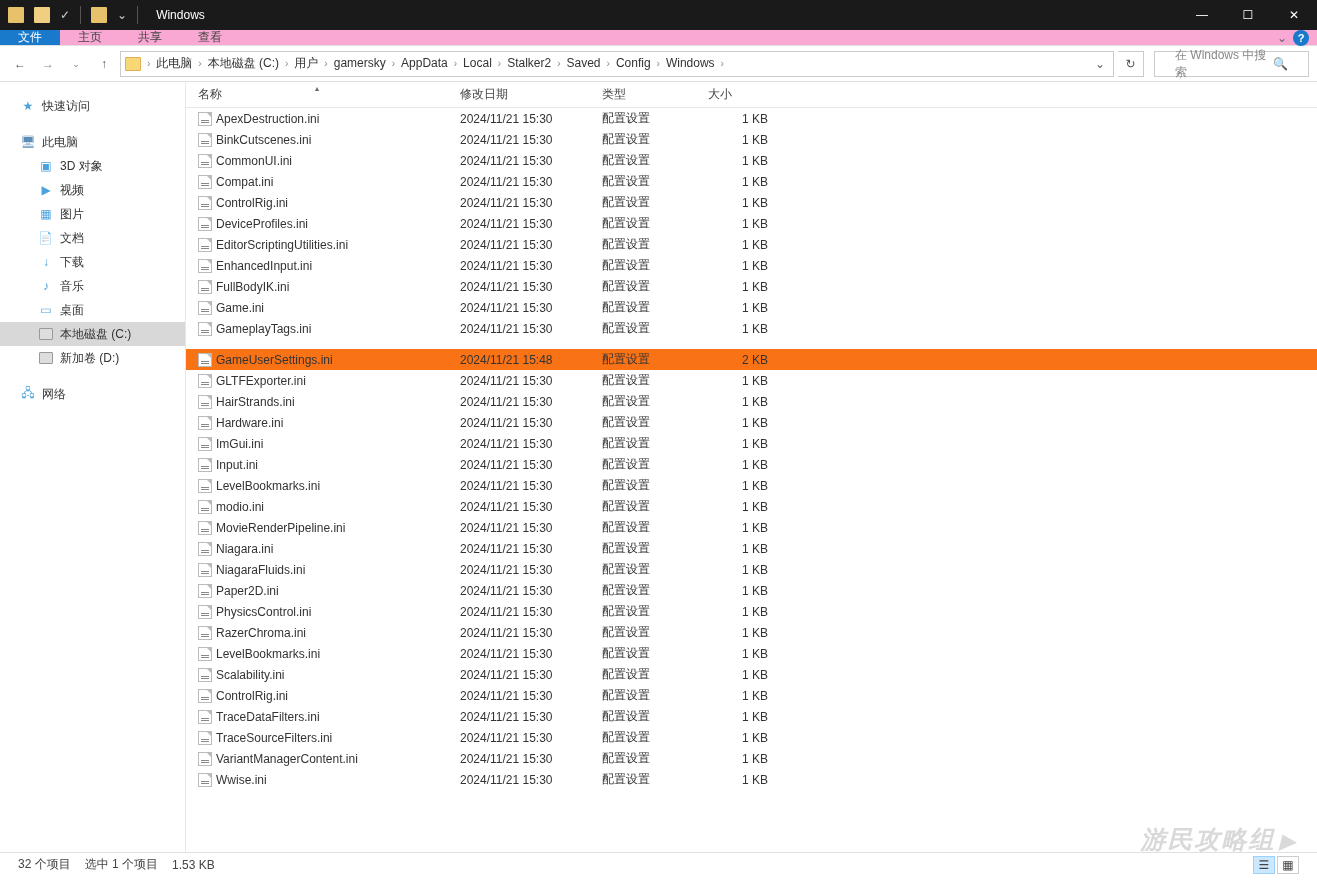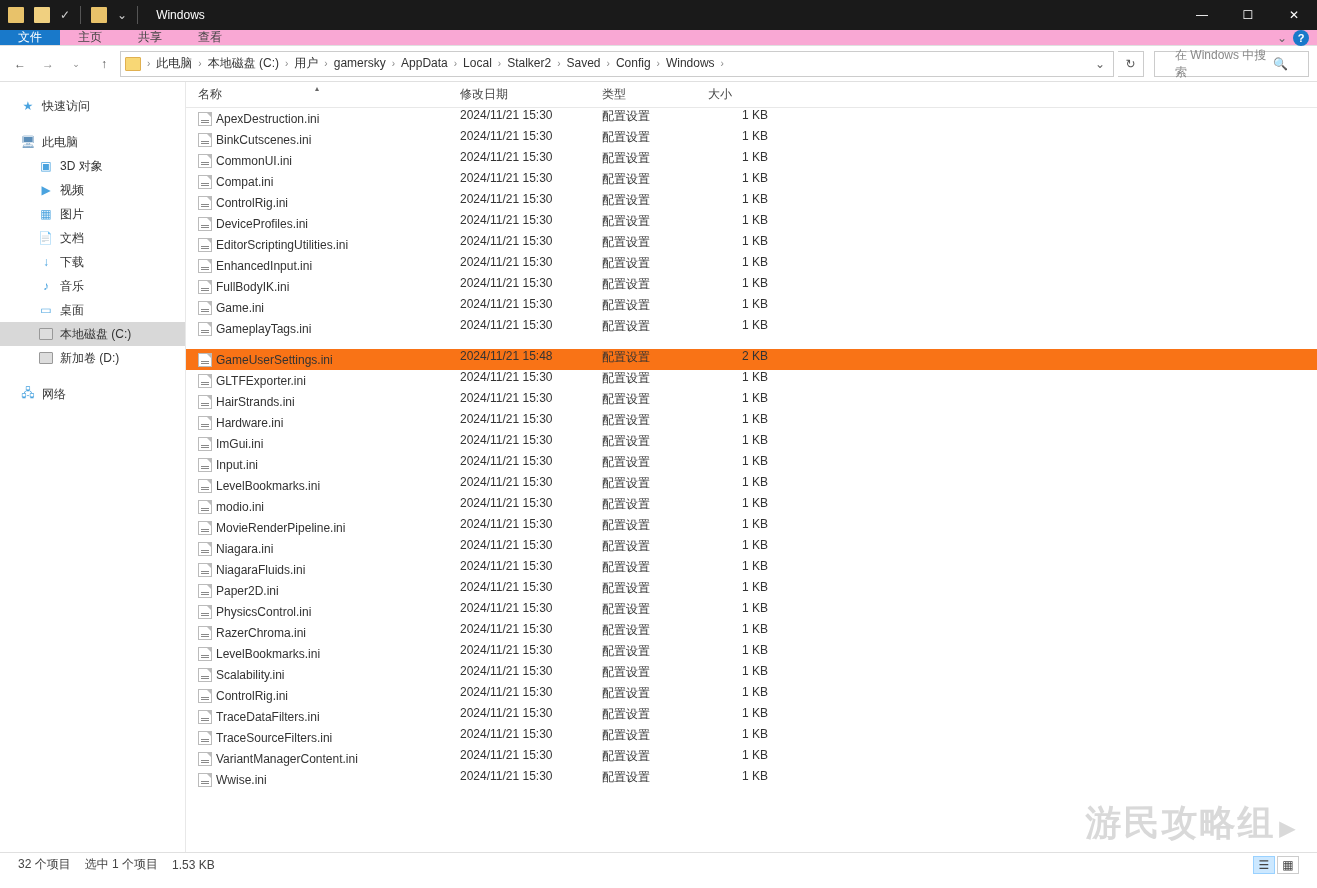--- a/index.html
+++ b/index.html
@@ -61,39 +61,39 @@
 
 .filelist { flex: 1; display: flex; flex-direction: column; }
 .col-headers { display: flex; height: 26px; align-items: center; border-bottom: 1px solid #e8e8e8; color: #444; }
 .col-headers .col { padding-left: 12px; display: flex; align-items: center; }
 .col-headers .sort-arrow { font-size: 8px; color: #666; position: absolute; left: 50%; top: -2px; transform: translateX(-50%); }
 .col.name { width: 262px; position: relative; }
 .col.date { width: 142px; }
 .col.type { width: 118px; }
 .col.size { width: 72px; text-align: right; padding-right: 12px; padding-left: 0; }
 .rows { flex: 1; overflow: auto; }
-.row { display: flex; height: 21px; }
+.row { display: flex; height: 21px; align-items: center; }
 .row.selected { background: #f97316; margin-top: 10px; }
 .row .cell { padding-left: 12px; color: #333; white-space: nowrap; overflow: hidden; }
 .row .cell.name { width: 262px; display: flex; align-items: center; gap: 4px; }
 .row .cell.date { width: 142px; }
 .row .cell.type { width: 118px; }
 .row .cell.size { width: 72px; text-align: right; padding-right: 12px; padding-left: 0; }
 .file-ico { width: 14px; height: 14px; background: #fff; border: 1px solid #bbb; position: relative; flex-shrink: 0; }
 .file-ico::before { content: ""; position: absolute; right: 0; top: 0; border-style: solid; border-width: 0 4px 4px 0; border-color: transparent #bbb transparent transparent; }
 .file-ico::after { content: ""; position: absolute; left: 2px; top: 7px; width: 8px; height: 4px; background: linear-gradient(to bottom, #888 1px, transparent 1px, transparent 2px, #888 2px, #888 3px, transparent 3px); }
 
 
 .statusbar { height: 24px; border-top: 1px solid #e0e0e0; display: flex; align-items: center; padding: 0 18px; gap: 14px; color: #444; }
 .statusbar .view-btns { margin-left: auto; display: flex; gap: 2px; }
 .statusbar .view-btn { width: 22px; height: 18px; border: 1px solid #ccc; display: flex; align-items: center; justify-content: center; }
 .statusbar .view-btn.active { background: #cce8ff; border-color: #99d1ff; }
 
 
-.watermark { position: absolute; right: 20px; bottom: 40px; font-size: 36px; font-weight: bold; color: rgba(180,180,180,0.5); letter-spacing: 2px; pointer-events: none; }
+.watermark { position: absolute; right: 20px; bottom: 32px; font-size: 25px; font-weight: bold; color: rgba(180,180,180,0.5); font-style: italic; letter-spacing: 2px; pointer-events: none; }
 .watermark::after { content: "▶"; font-size: 20px; margin-left: 4px; }
 </style>
 </head>
 <body>
 
 <div class="titlebar">
   <div class="qat">
     <div class="folder-ico"></div>
     <div class="folder-ico" style="background:#f0d080"></div>
     <span style="color:#ccc;padding:0 4px">✓</span>

